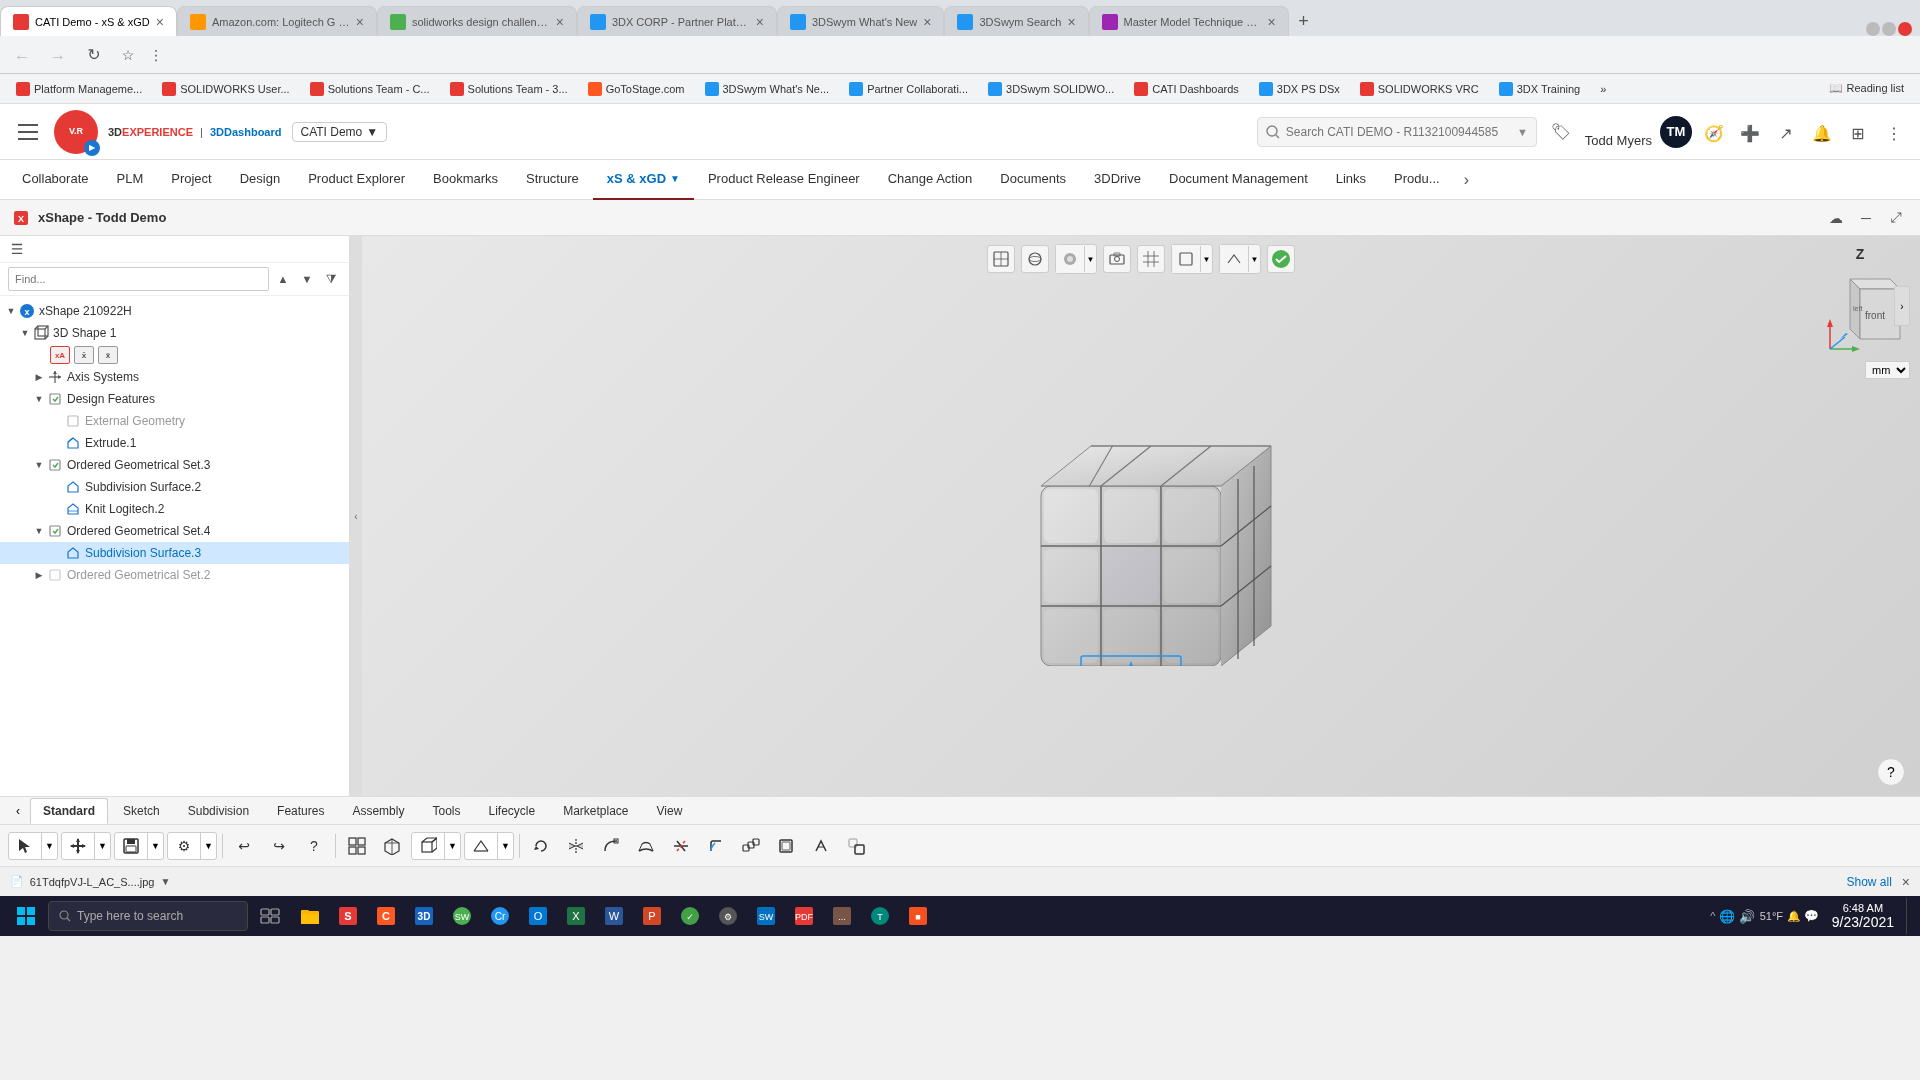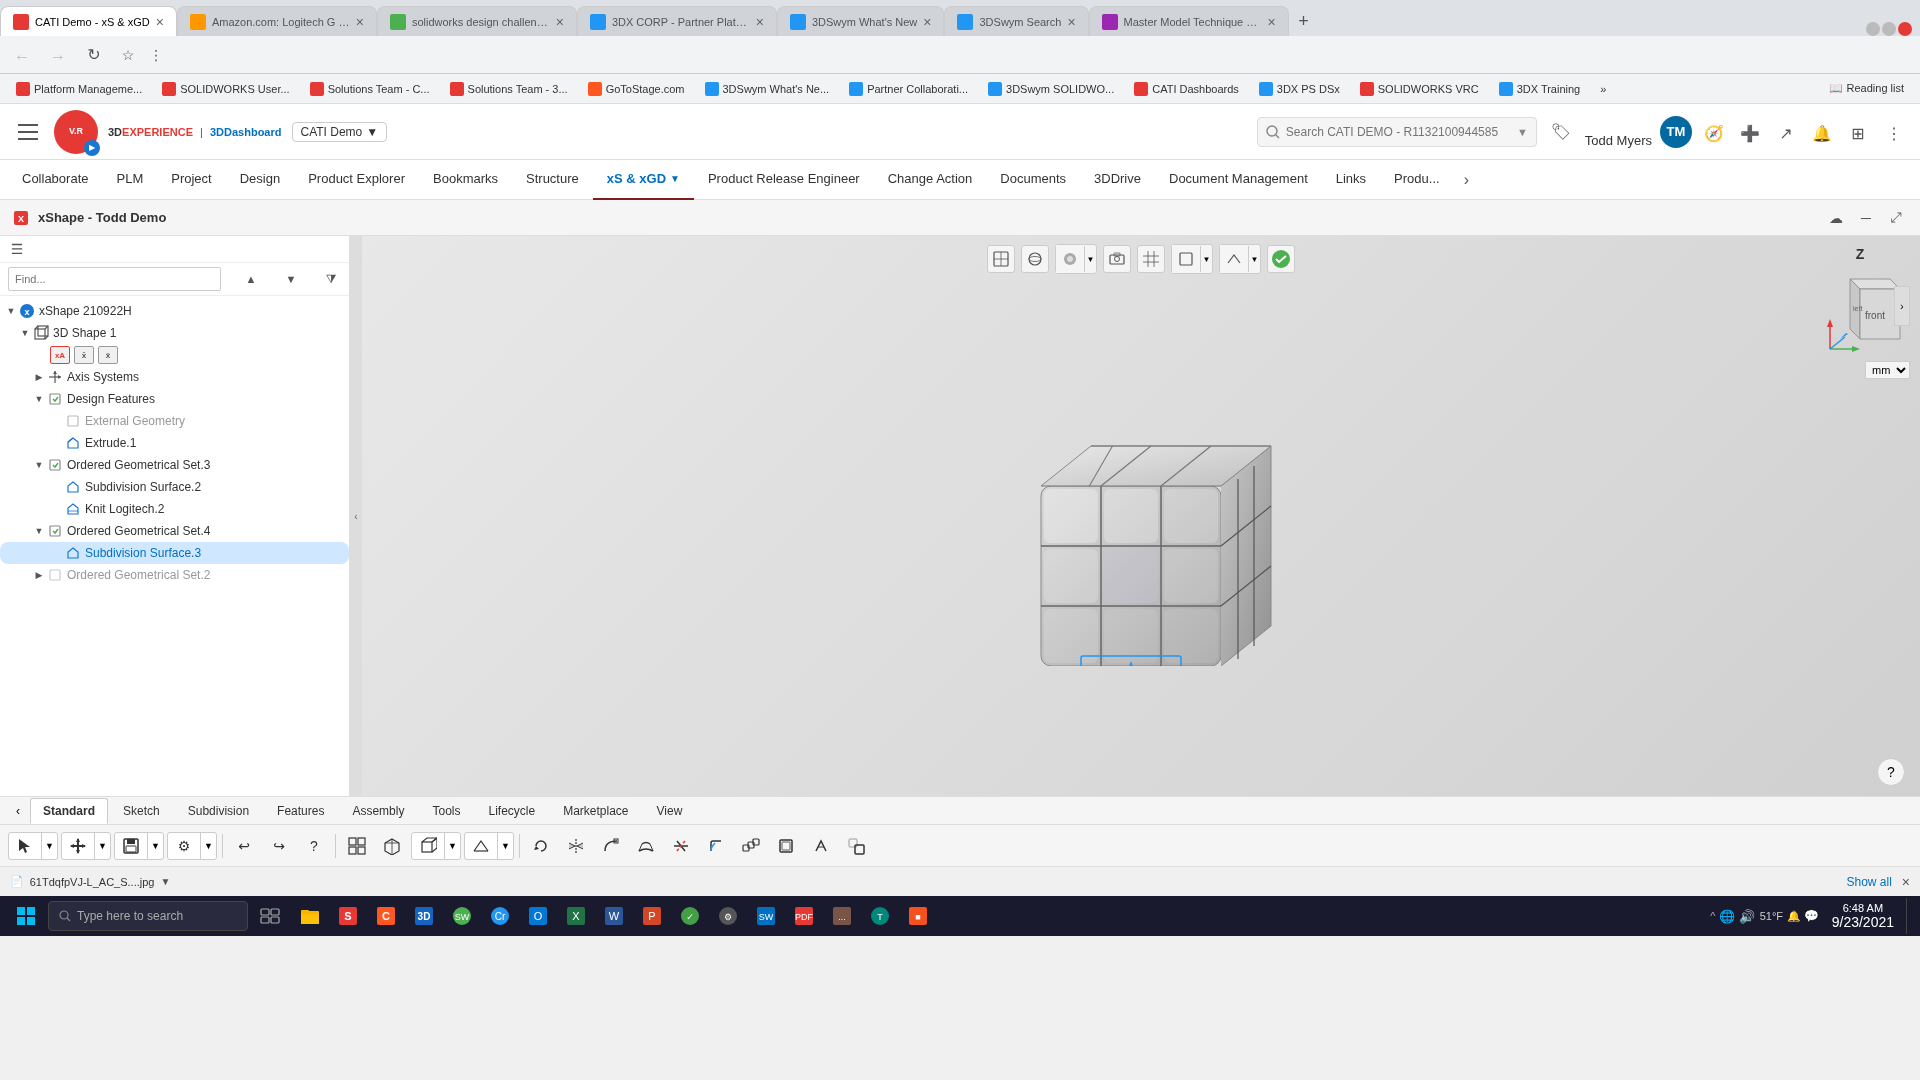--- a/index.html
+++ b/index.html
@@ -24,21 +24,21 @@
     .bookmark-item { display: flex; align-items: center; gap: 4px; padding: 2px 8px; border-radius: 4px; cursor: pointer; font-size: 11px; color: #333; white-space: nowrap; }
     .bookmark-favicon { width: 14px; height: 14px; border-radius: 2px; background: #2196F3; flex-shrink: 0; }
 
     
     .app-header { background: #fff; height: 56px; display: flex; align-items: center; padding: 0 12px; gap: 10px; border-bottom: 1px solid #ddd; }
     .app-name-badge { background: #fff; border: 1px solid #ccc; border-radius: 4px; padding: 2px 8px; font-size: 12px; color: #333; display: flex; align-items: center; gap: 4px; }
     .header-spacer { flex: 1; }
     .search-bar { display: flex; align-items: center; background: #f5f5f5; border: 1px solid #ddd; border-radius: 4px; height: 30px; padding: 0 8px; gap: 6px; min-width: 280px; }
     .search-input { border: none; background: transparent; font-size: 12px; flex: 1; outline: none; }
     .header-actions { display: flex; align-items: flex-end; gap: 8px; }
-    .user-avatar { width: 32px; height: 32px; background: #0369a1; border-radius: 50%; display: flex; align-items: center; justify-content: center; color: white; font-size: 13px; font-weight: bold; }
+    .user-avatar { width: 32px; height: 32px; background: #0f172a; border-radius: 50%; display: flex; align-items: center; justify-content: center; color: white; font-size: 13px; font-weight: bold; }
     .header-icon { width: 28px; height: 28px; display: flex; align-items: center; justify-content: center; font-size: 16px; color: #555; cursor: pointer; }
 
     
     .nav-bar { background: #fff; height: 40px; display: flex; align-items: center; padding: 0 8px; border-bottom: 1px solid #ddd; gap: 0; }
     .nav-item { padding: 0 14px; height: 40px; display: flex; align-items: center; font-size: 13px; color: #333; cursor: pointer; border-bottom: 2px solid transparent; white-space: nowrap; }
     .nav-item.active { color: #0070c0; border-bottom: 2px solid #7f1d1d; font-weight: bold; }
     .nav-item .chevron { font-size: 10px; margin-left: 4px; }
     .nav-more { padding: 0 10px; height: 40px; display: flex; align-items: center; font-size: 16px; color: #555; cursor: pointer; }
 
     
@@ -47,28 +47,28 @@
     .sub-header-icons { display: flex; gap: 6px; }
     .sub-icon { width: 24px; height: 24px; display: flex; align-items: center; justify-content: center; font-size: 14px; color: #555; cursor: pointer; }
 
     
     .main-layout { display: flex; height: calc(1080px - 36px - 38px - 30px - 56px - 40px - 36px - 50px - 42px - 30px); }
 
     
     .sidebar { width: 350px; background: #fff; border-right: 1px solid #ddd; display: flex; flex-direction: column; flex-shrink: 0; overflow: hidden; }
     .sidebar-header { display: flex; align-items: center; padding: 6px 8px; gap: 6px; border-bottom: 1px solid #eee; }
     .sidebar-title { font-size: 12px; font-weight: bold; color: #333; flex: 1; }
-    .find-bar { display: flex; align-items: center; padding: 4px 8px; gap: 20px; border-bottom: 1px solid #eee; }
+    .find-bar { display: flex; align-items: center; padding: 4px 8px; gap: 4px; border-bottom: 1px solid #eee; }
     .find-input { flex: 1; height: 24px; border: 1px solid #ccc; border-radius: 2px; padding: 0 6px; font-size: 11px; }
     .find-btn { width: 20px; height: 20px; display: flex; align-items: center; justify-content: center; font-size: 11px; color: #555; cursor: pointer; }
     .filter-btn { width: 20px; height: 20px; display: flex; align-items: center; justify-content: center; font-size: 12px; color: #555; cursor: pointer; }
 
     .tree-area { flex: 1; overflow-y: auto; padding: 4px 0; }
     .tree-item { display: flex; align-items: center; padding: 2px 0; cursor: pointer; min-height: 22px; }
-    .tree-item.selected { background: #d0e8ff; border-radius: 8px; }
+    .tree-item.selected { background: #d0e8ff; }
     .tree-indent { flex-shrink: 0; }
     .tree-expand { width: 14px; height: 14px; display: flex; align-items: center; justify-content: center; font-size: 9px; color: #555; flex-shrink: 0; }
     .tree-icon { width: 18px; height: 18px; display: flex; align-items: center; justify-content: center; font-size: 13px; flex-shrink: 0; margin-right: 3px; }
     .tree-label { font-size: 12px; color: #333; }
     .tree-label.disabled { color: #999; }
     .tree-label.blue { color: #0070c0; }
 
     
     .viewport { flex: 1; background: linear-gradient(135deg, #e8e8e8 0%, #d0d0d0 100%); position: relative; display: flex; align-items: center; justify-content: center; overflow: hidden; }
     .viewport-toolbar { position: absolute; top: 8px; left: 50%; transform: translateX(-50%); display: flex; align-items: center; gap: 6px; }

